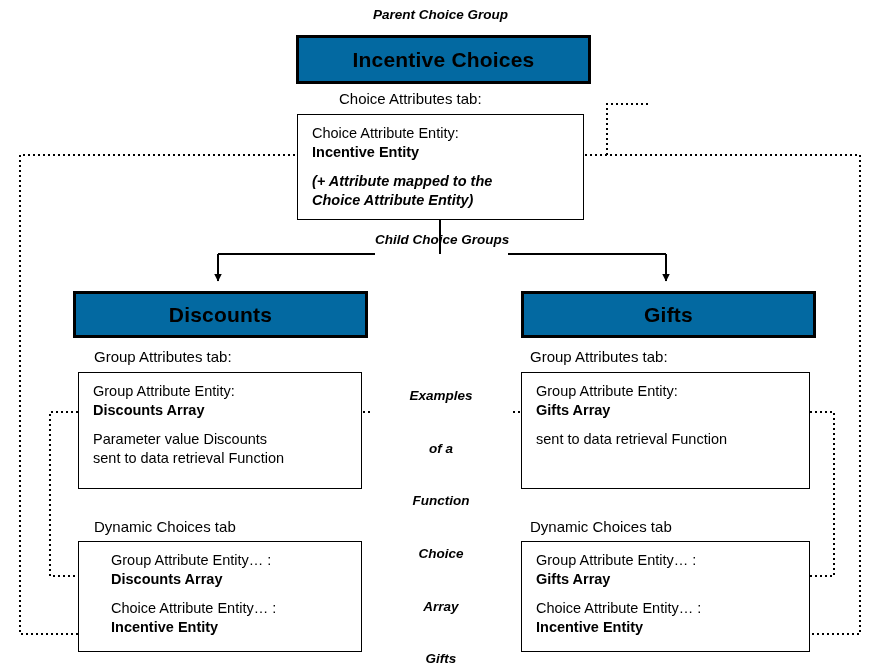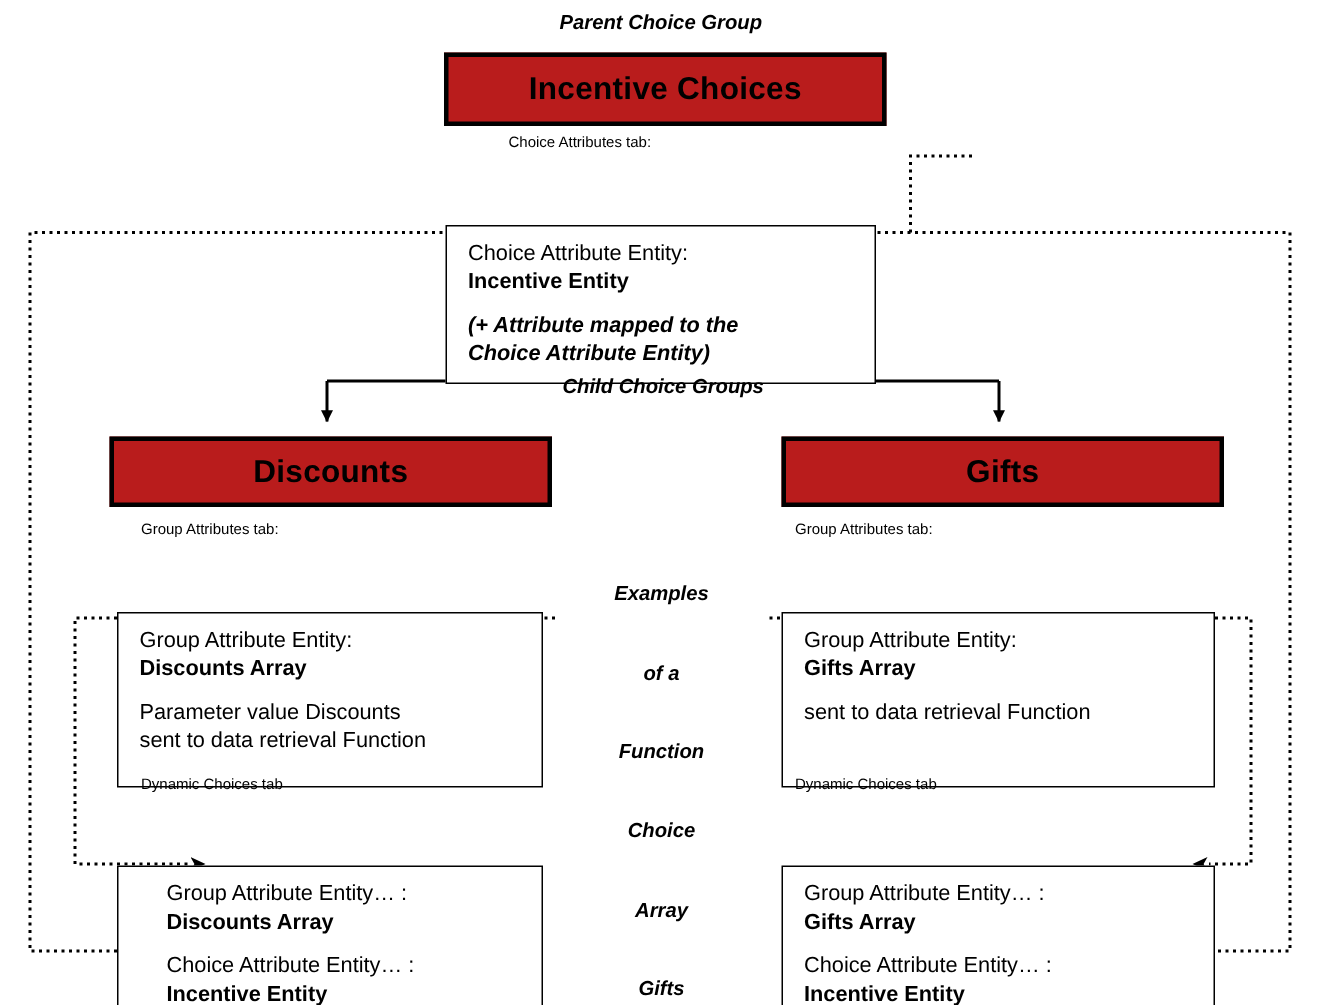--- a/index.html
+++ b/index.html
@@ -13,42 +13,41 @@
   #stage{position:relative;width:880px;height:670px;}
   #wires{position:absolute;left:0;top:0;width:880px;height:670px;}
 
   .lbl{position:absolute;font-size:14.5px;line-height:1.25;white-space:pre;}
   .lbl.italic{font-style:italic;font-weight:bold;font-size:13.5px;}
   .lbl.center{text-align:center;}
 
   
   .group-box{
     position:absolute;
-    background:#b91c1c;
+    background:#0369a1;
     border:3px solid #000;
     display:flex;align-items:center;justify-content:center;
     font-weight:bold;font-size:21px;
     letter-spacing:.2px;
   }
 
   
   .panel{
     position:absolute;
     background:#fff;
     border:1px solid #000;
     box-sizing:border-box;
     padding:9px 0 9px 14px;
-    margin-top:36px;
   }
   .panel .row{font-size:14.5px;line-height:1.28;white-space:pre;}
   .panel .row.b{font-weight:bold;}
   .panel .row.it{font-style:italic;font-weight:bold;}
   .panel .gap{height:11px;}
 
-  .caption{position:absolute;font-size:10px;white-space:pre;}
+  .caption{position:absolute;font-size:15px;white-space:pre;}
 
   .note{
     position:absolute;
     font-style:italic;font-weight:bold;
     font-size:13.5px;line-height:1.3;
     text-align:center;white-space:pre;
   }
 </style>
 </head>
 <body>
@@ -118,21 +117,21 @@
 
   <div class="panel" style="left:297px;top:114px;width:287px;height:106px;">
     <div class="row">Choice Attribute Entity:</div>
     <div class="row b">Incentive Entity</div>
     <div class="gap"></div>
     <div class="row it">(+ Attribute mapped to the</div>
     <div class="row it">Choice Attribute Entity)</div>
   </div>
 
 
-  <div class="lbl italic center" style="left:375px;top:250px;width:133px;">Child Choice Groups</div>
+  <div class="lbl italic center" style="left:375px;top:232px;width:133px;">Child Choice Groups</div>
 
   <div class="group-box" style="left:73px;top:291px;width:289px;height:41px;">
     <span>Discounts</span>
   </div>
 
   <div class="caption" style="left:94px;top:348px;">Group Attributes tab:</div>
 
   <div class="panel" style="left:78px;top:372px;width:284px;height:117px;">
     <div class="row">Group Attribute Entity:</div>
     <div class="row b">Discounts Array</div>

